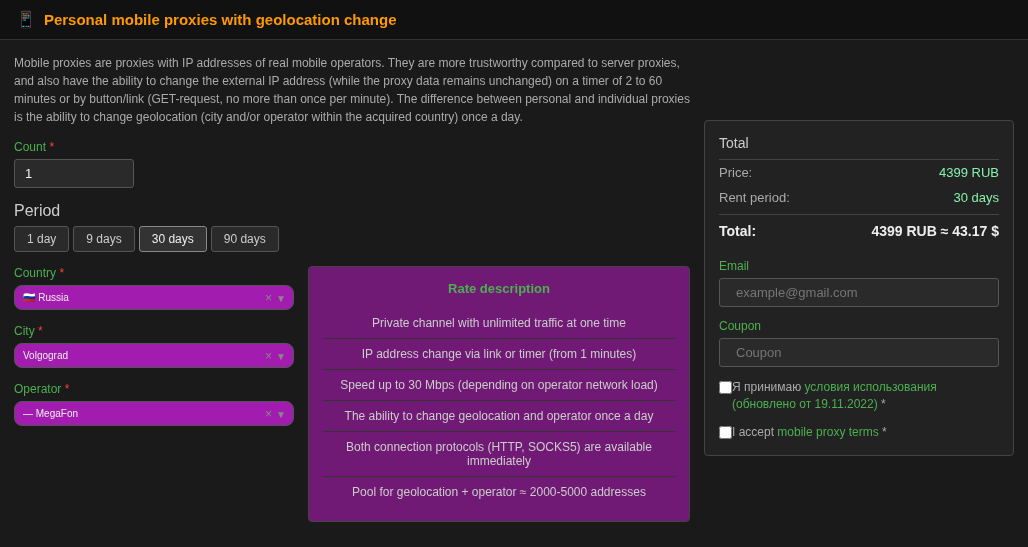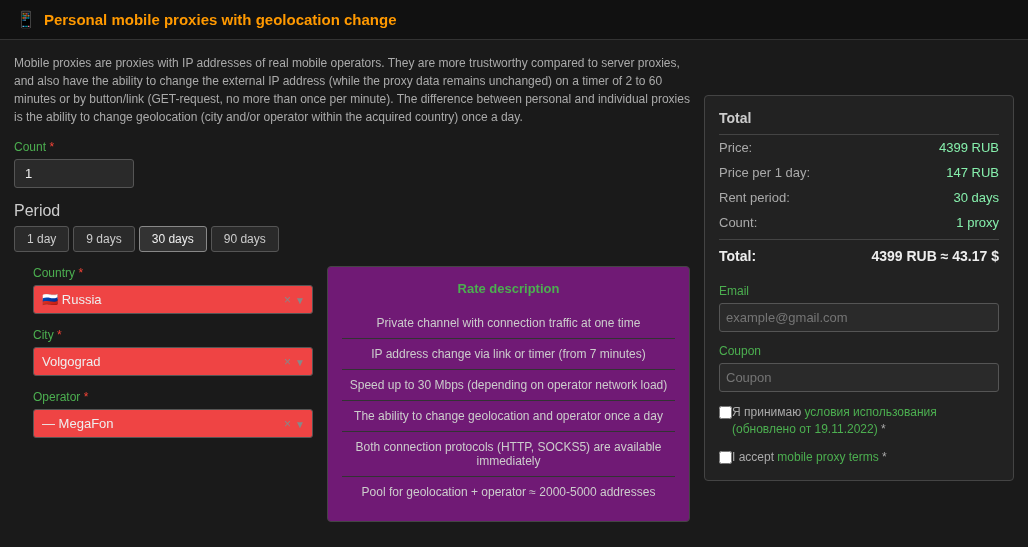--- a/index.html
+++ b/index.html
@@ -91,21 +91,20 @@
     }
     .period-btn.active {
       background: #333;
       border-color: #888;
       color: #eee;
     }
     .two-col {
       display: flex;
       gap: 14px;
       align-items: flex-start;
-      margin-left: 19px;
     }
     .selects-col {
       width: 280px;
     }
     .rate-col {
       flex: 1;
       background: #701a75;
       border: 1px solid #444;
       border-radius: 4px;
       padding: 14px;
@@ -126,26 +125,26 @@
     }
     .rate-item:last-child {
       border-bottom: none;
     }
     .select-wrapper {
       position: relative;
       margin-bottom: 14px;
     }
     .select-field {
       width: 100%;
-      background: #ef4444;
+      background: #a21caf;
       border: 1px solid #555;
       color: #eee;
       padding: 6px 30px 6px 8px;
-      border-radius: 3px;
-      font-size: 13px;
+      border-radius: 8px;
+      font-size: 10px;
       appearance: none;
       cursor: pointer;
       outline: none;
     }
     .select-arrow {
       position: absolute;
       right: 8px;
       top: 50%;
       transform: translateY(-50%);
       color: #888;
@@ -158,21 +157,21 @@
       top: 50%;
       transform: translateY(-50%);
       color: #888;
       cursor: pointer;
       font-size: 12px;
     }
     
     .total-title {
       color: #ccc;
       font-size: 14px;
-      font-weight: bold;
+      font-weight: normal;
       border-bottom: 1px solid #444;
       padding-bottom: 8px;
     }
     .summary-row {
       display: flex;
       justify-content: space-between;
       padding: 5px 0;
       color: #aaa;
       font-size: 13px;
       gap: 48px;
@@ -201,21 +200,21 @@
       color: #4caf50;
       font-size: 12px;
       margin-top: 12px;
       margin-bottom: 5px;
     }
     .email-input, .coupon-input {
       width: 100%;
       background: #2a2a2a;
       border: 1px solid #555;
       color: #eee;
-      padding: 6px 6px;
+      padding: 6px 16px;
       border-radius: 3px;
       font-size: 13px;
       outline: none;
     }
     .coupon-label {
       color: #4caf50;
       font-size: 12px;
       margin-top: 12px;
       margin-bottom: 5px;
     }
@@ -309,48 +308,40 @@
               <option>— MegaFon</option>
             </select>
             <span class="select-clear">×</span>
             <span class="select-arrow">▼</span>
           </div>
         </div>
       </div>
 
       <div class="rate-col">
         <div class="rate-title">Rate description</div>
-        <div class="rate-item">Private channel with connection traffic at one time</div>
-        <div class="rate-item">IP address change via link or timer (from 7 minutes)</div>
+        <div class="rate-item">Private channel with unlimited traffic at one time</div>
+        <div class="rate-item">IP address change via link or timer (from 1 minutes)</div>
         <div class="rate-item">Speed up to 30 Mbps (depending on operator network load)</div>
         <div class="rate-item">The ability to change geolocation and operator once a day</div>
         <div class="rate-item">Both connection protocols (HTTP, SOCKS5) are available immediately</div>
         <div class="rate-item">Pool for geolocation + operator ≈ 2000-5000 addresses</div>
       </div>
     </div>
   </div>
 
   <div class="right-panel">
     <div class="total-title">Total</div>
 
     <div class="summary-row">
       <span>Price:</span>
       <span class="val">4399 RUB</span>
     </div>
     <div class="summary-row">
-      <span>Price per 1 day:</span>
-      <span class="val">147 RUB</span>
-    </div>
-    <div class="summary-row">
       <span>Rent period:</span>
       <span class="val">30 days</span>
-    </div>
-    <div class="summary-row">
-      <span>Count:</span>
-      <span class="val">1 proxy</span>
     </div>
 
     <div class="total-row">
       <span class="lbl">Total:</span>
       <span class="val">4399 RUB ≈ 43.17 $</span>
     </div>
 
     <div class="email-label">Email</div>
     <input type="email" class="email-input" placeholder="example@gmail.com" style="">
 

